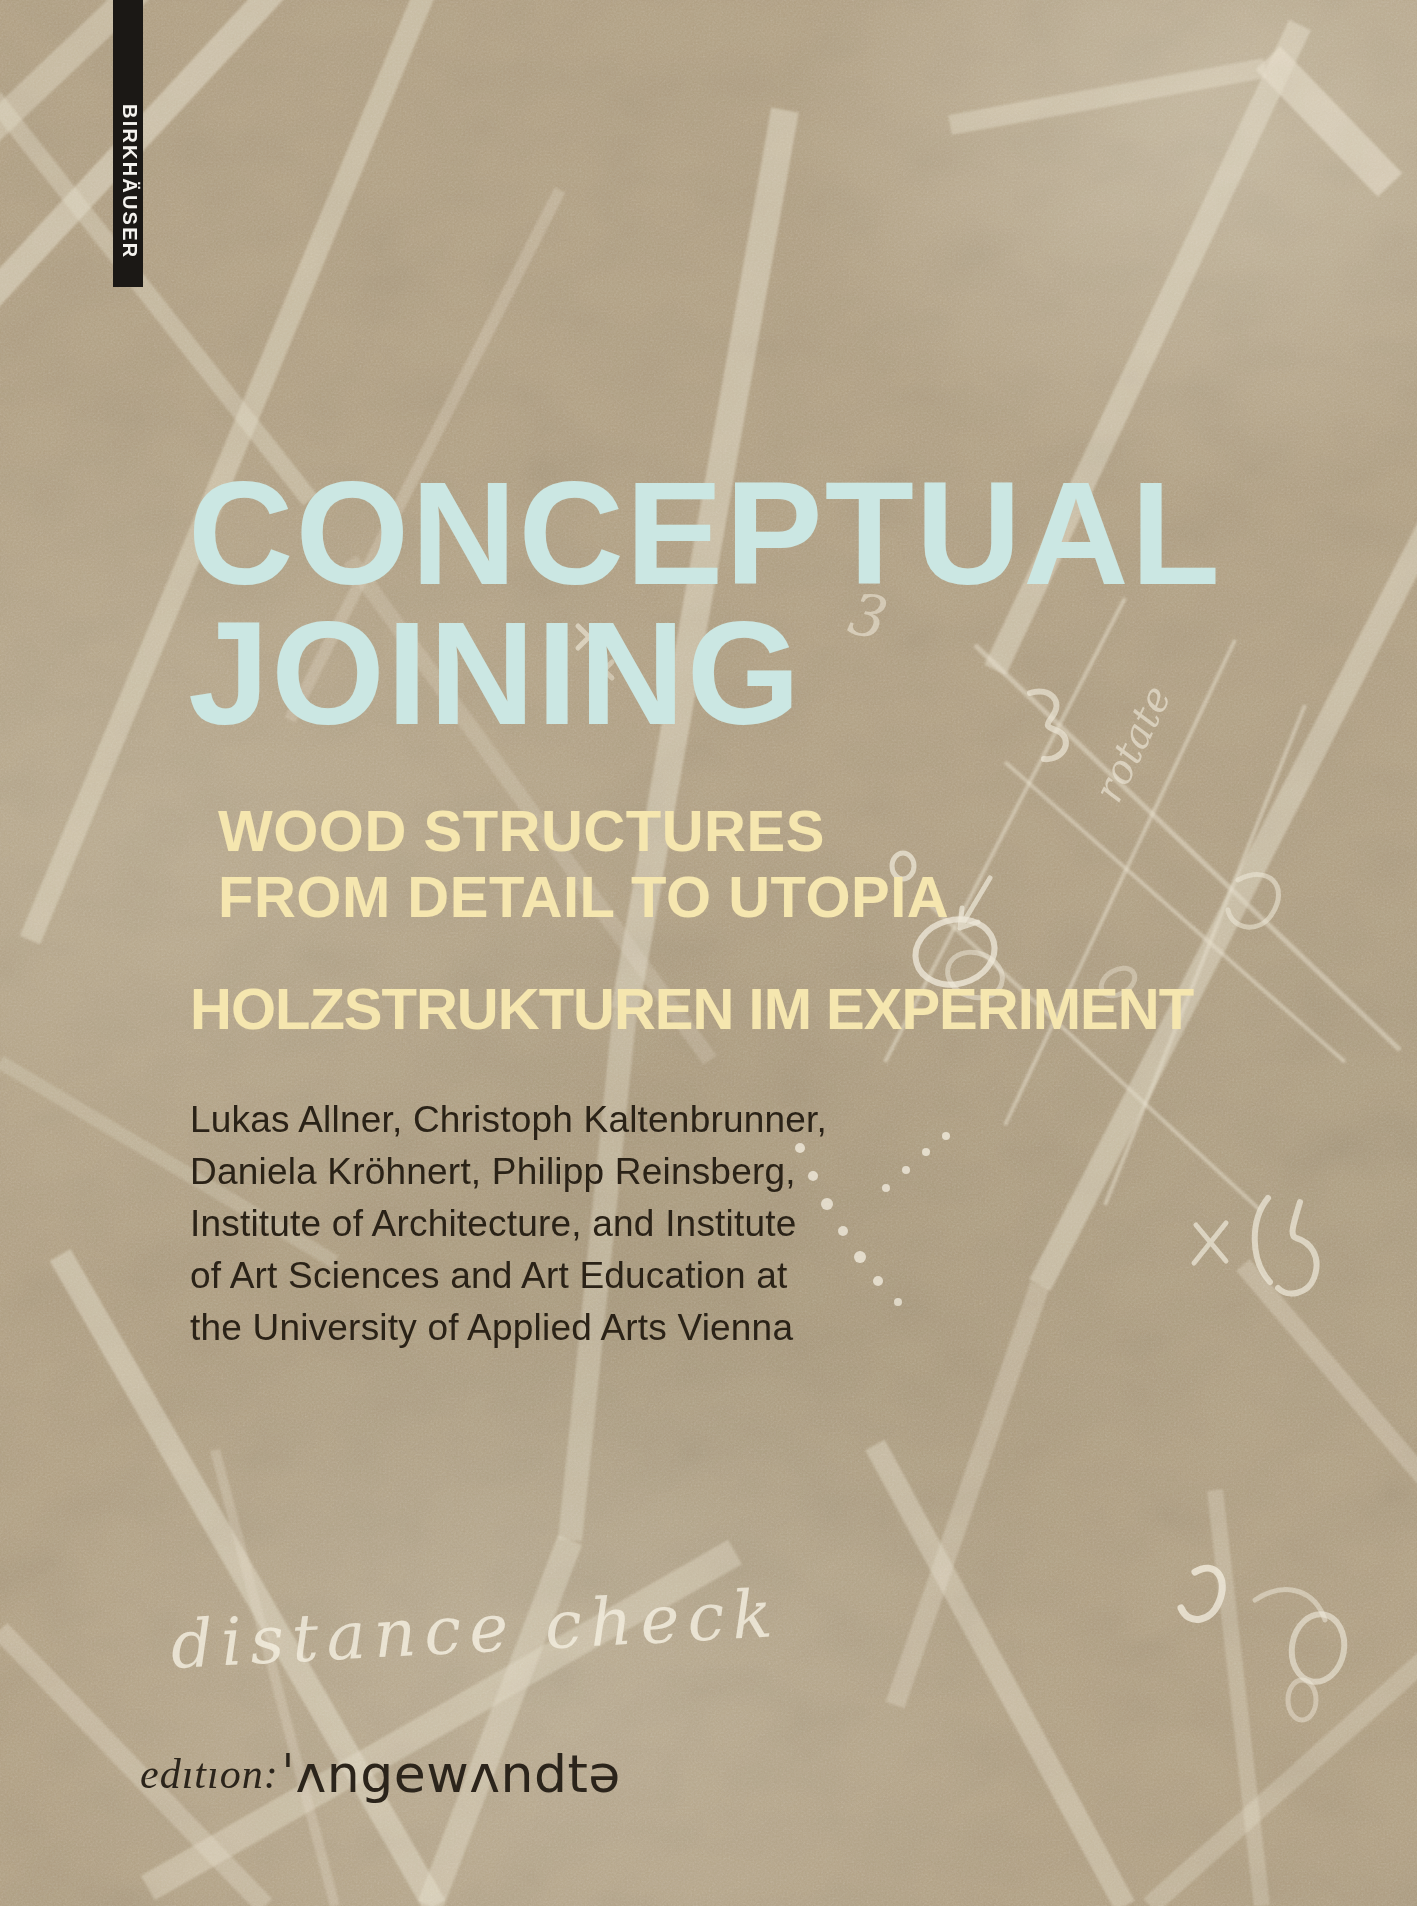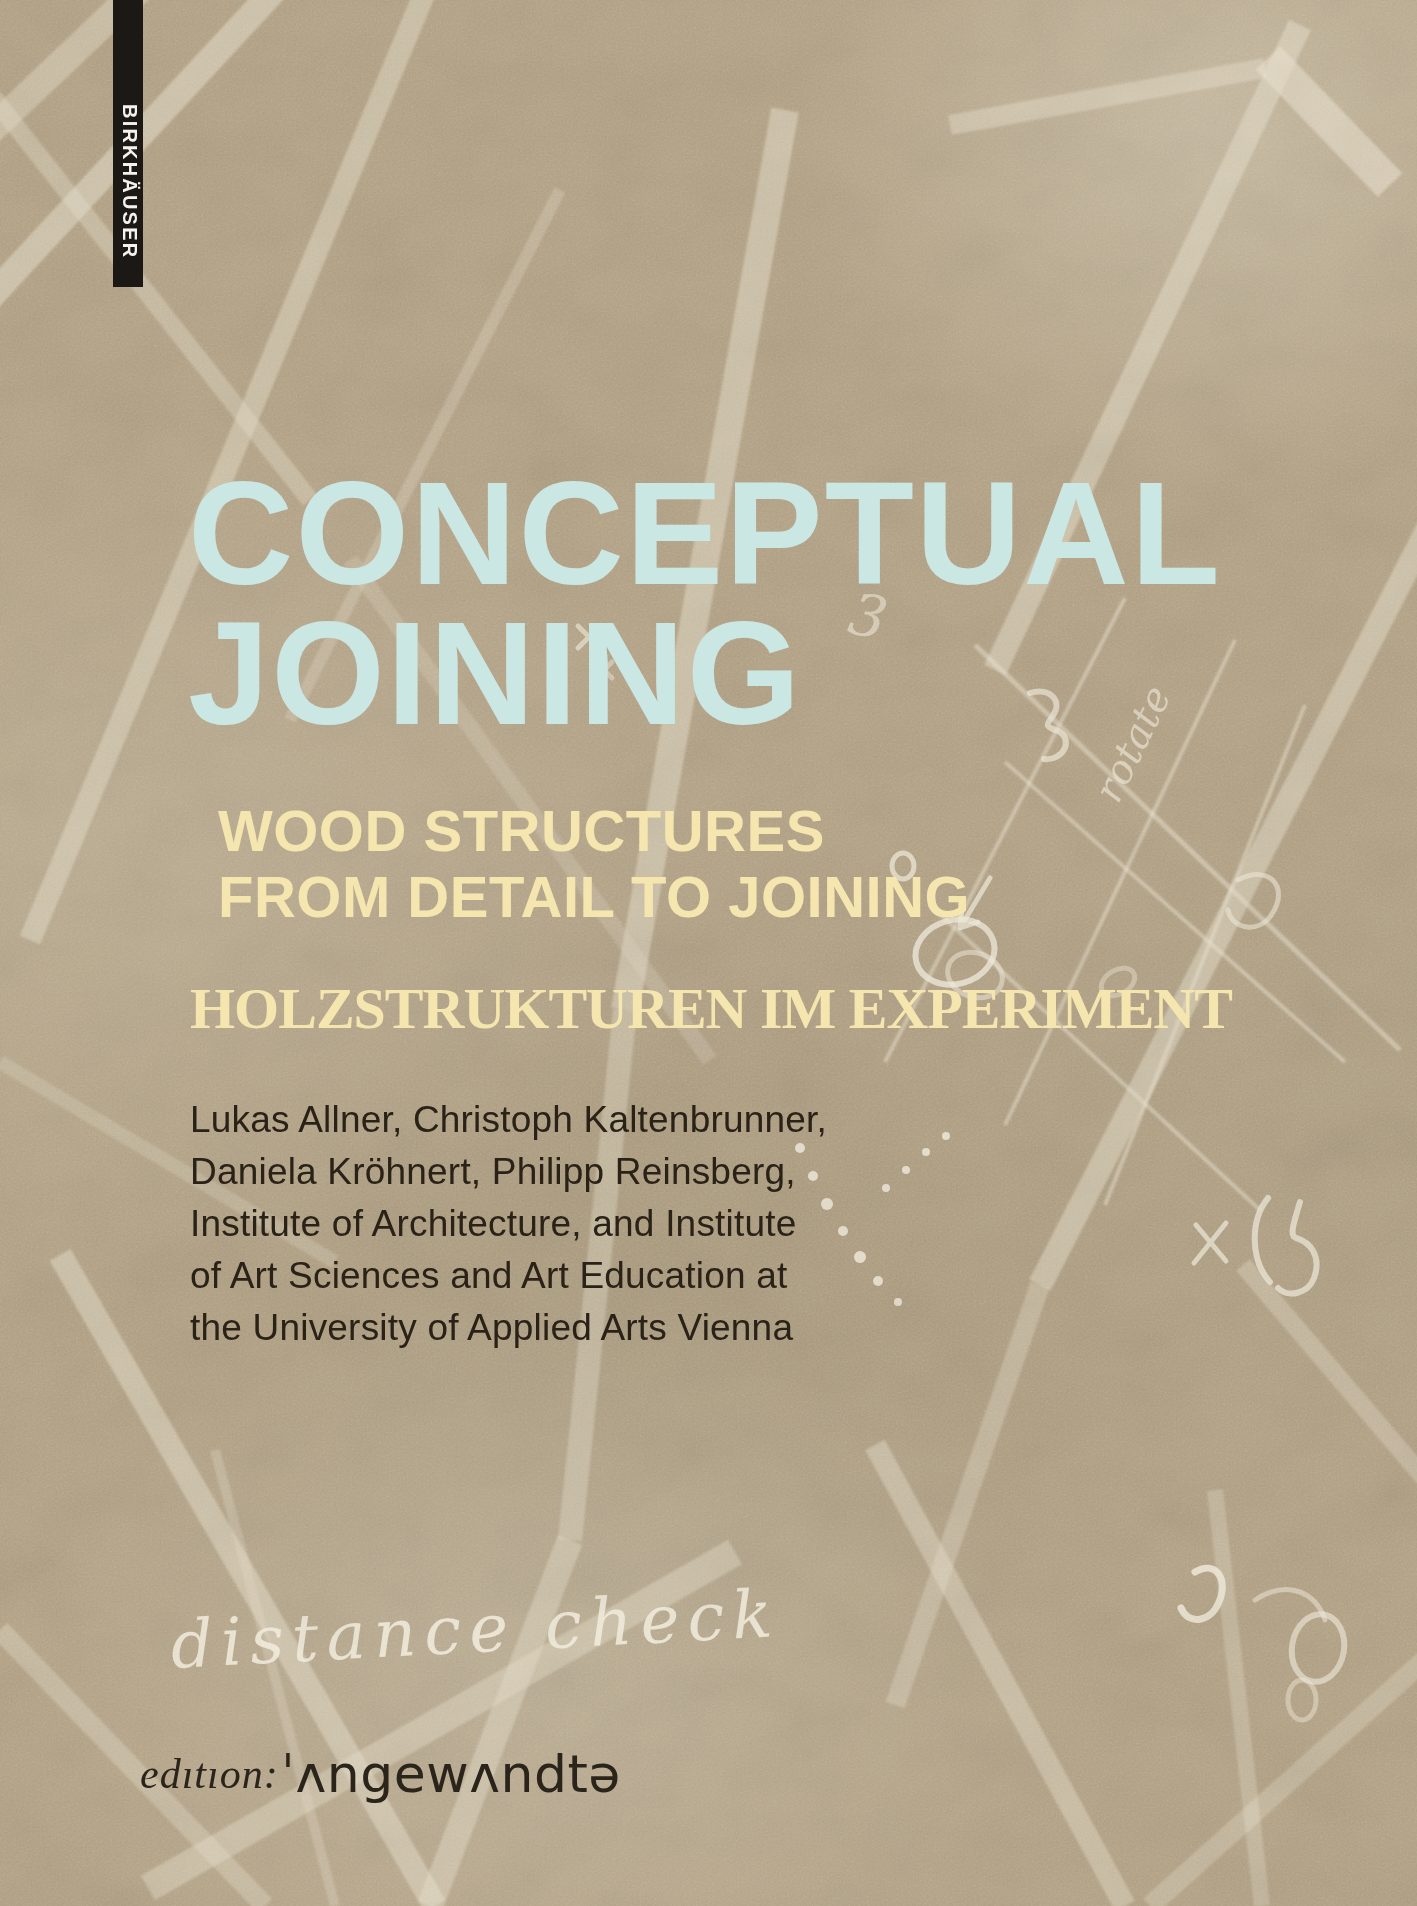--- a/index.html
+++ b/index.html
@@ -29,21 +29,21 @@
     color:#cbe7e3; white-space:nowrap;
   }
   .subtitle-en {
     position:absolute; left:190px; top:798px;
     font-weight:700; font-size:58px; line-height:66px; letter-spacing:0.5px;
     color:#f5e6af; white-space:nowrap;margin-left:28px;
   }
   .subtitle-de {
     position:absolute; left:190px; top:976px;
     font-weight:700; font-size:58px; line-height:66px; letter-spacing:-1px;
-    color:#f5e6af; white-space:nowrap;font-family:Liberation Serif, serif;
+    color:#f5e6af; white-space:nowrap;
   }
   .editors {
     position:absolute; left:190px; top:1094px;
     font-weight:400; font-size:37px; line-height:52px; letter-spacing:0.2px;
     color:#2a2217; white-space:nowrap;
   }
   .imprint {
     position:absolute; left:140px; top:1750px; display:flex; align-items:flex-start;
     color:#2b241b; white-space:nowrap;
   }
@@ -153,21 +153,21 @@
     <span class="publisher-label">BIRKHÄUSER</span>
   </div>
 
   <div class="title">
     <div>CONCEPTUAL</div>
     <div>JOINING</div>
   </div>
 
   <div class="subtitle-en">
     <div>WOOD STRUCTURES</div>
-    <div>FROM DETAIL TO JOINING</div>
+    <div>FROM DETAIL TO UTOPIA</div>
   </div>
 
   <div class="subtitle-de">
     <div>HOLZSTRUKTUREN IM EXPERIMENT</div>
   </div>
 
   <div class="editors">
     <div>Lukas Allner, Christoph Kaltenbrunner,</div>
     <div>Daniela Kröhnert, Philipp Reinsberg,</div>
     <div>Institute of Architecture, and Institute</div>

